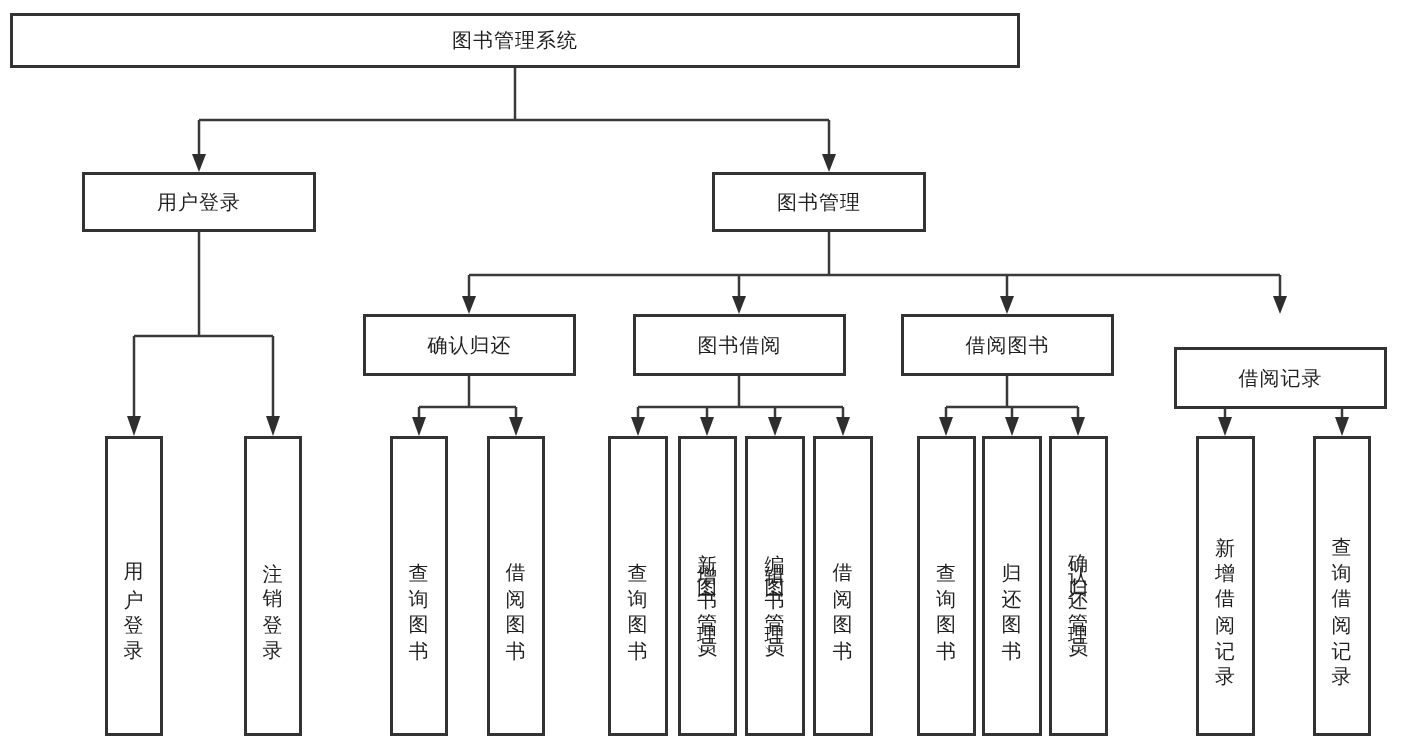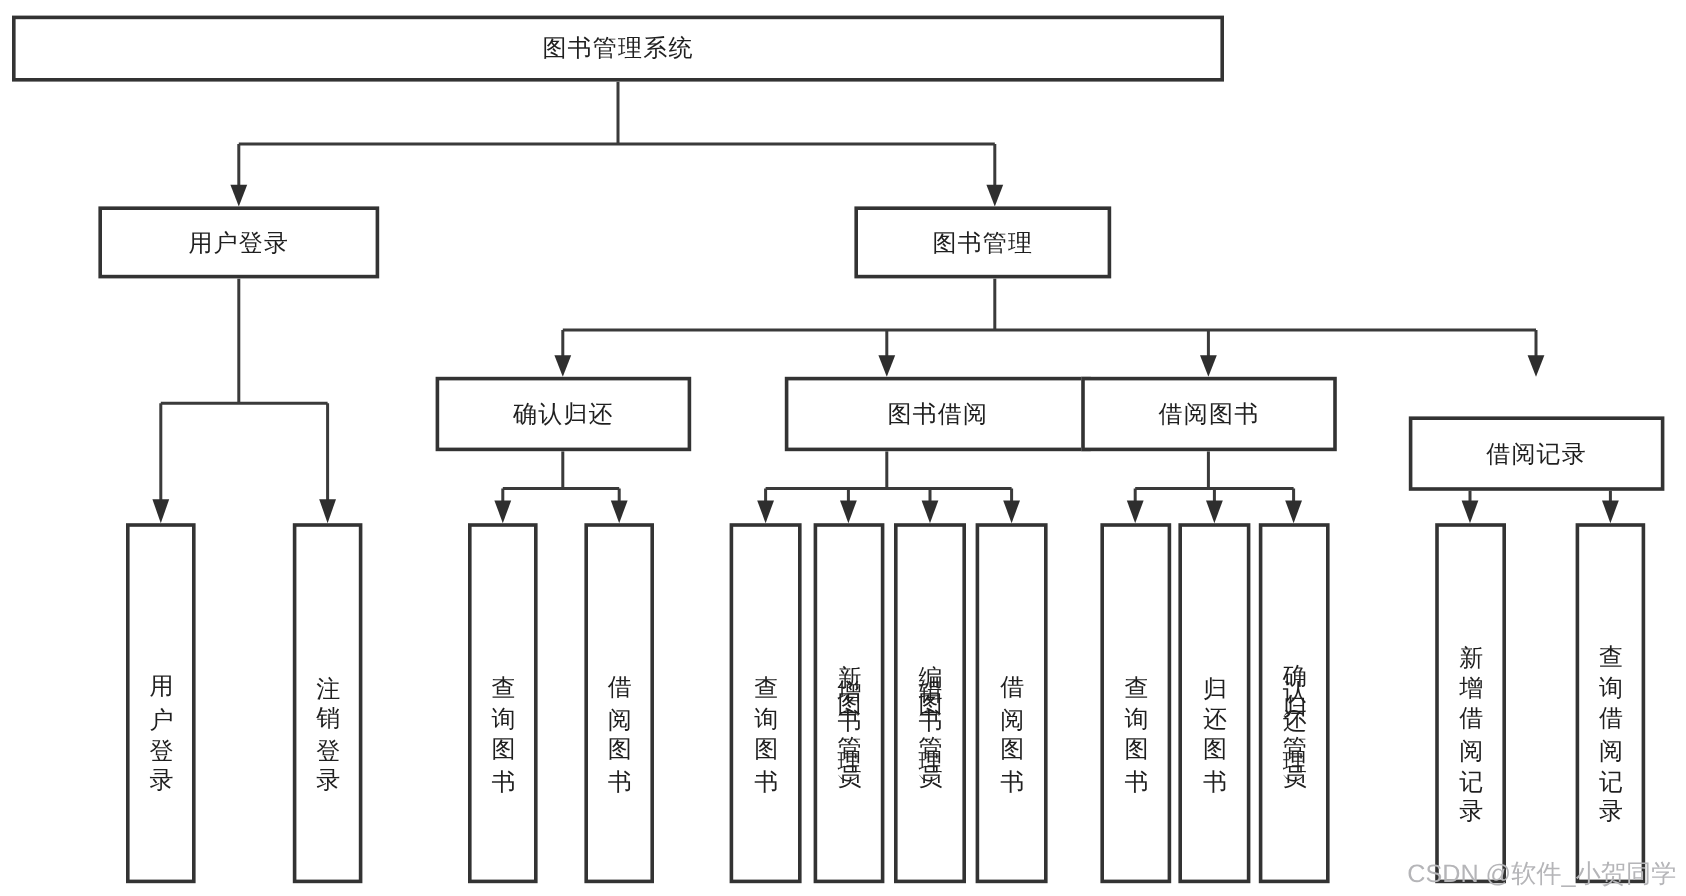--- a/index.html
+++ b/index.html
@@ -19,21 +19,21 @@
     writing-mode:vertical-rl;text-orientation:mixed;
     font-size:20px;letter-spacing:26px;line-height:1;
     margin-bottom:-26px;
   }
   .vtext.vlong{letter-spacing:12px;margin-bottom:-12px;}
   
   .p-root{left:10px;top:13px;width:1010px;height:55px;}
   .p-user-login{left:82px;top:172px;width:234px;height:60px;}
   .p-book-mgmt{left:712px;top:172px;width:214px;height:60px;}
   .p-new-book-rec{left:363px;top:314px;width:213px;height:62px;}
-  .p-book-borrow{left:654px;top:314px;width:255px;height:62px;}
+  .p-book-borrow{left:633px;top:314px;width:213px;height:62px;}
   .p-current-borrow{left:901px;top:314px;width:213px;height:62px;}
   .p-borrow-record{left:1174px;top:314px;width:213px;height:62px;margin-top:33px;}
   .p-ul-login{left:105px;top:436px;width:58px;height:300px;}
   .p-ul-logout{left:244px;top:436px;width:58px;height:300px;}
   .p-nbr-query{left:390px;top:436px;width:58px;height:300px;}
   .p-nbr-borrow{left:487px;top:436px;width:58px;height:300px;}
   .p-bb-query{left:608px;top:436px;width:60px;height:300px;}
   .p-bb-add{left:678px;top:436px;width:59px;height:300px;}
   .p-bb-edit{left:745px;top:436px;width:60px;height:300px;}
   .p-bb-borrow{left:813px;top:436px;width:60px;height:300px;}
@@ -160,15 +160,14 @@
     <span class="vtext vlong">确认归还（管理员）</span>
   </div>
 
   <div class="box p-br-add">
     <span class="vtext">新增借阅记录</span>
   </div>
   <div class="box p-br-query">
     <span class="vtext">查询借阅记录</span>
   </div>
 
-  <div class="watermark">CSDN @软件_小贺同学</div>
 
 </div>
 
 </body></html>

